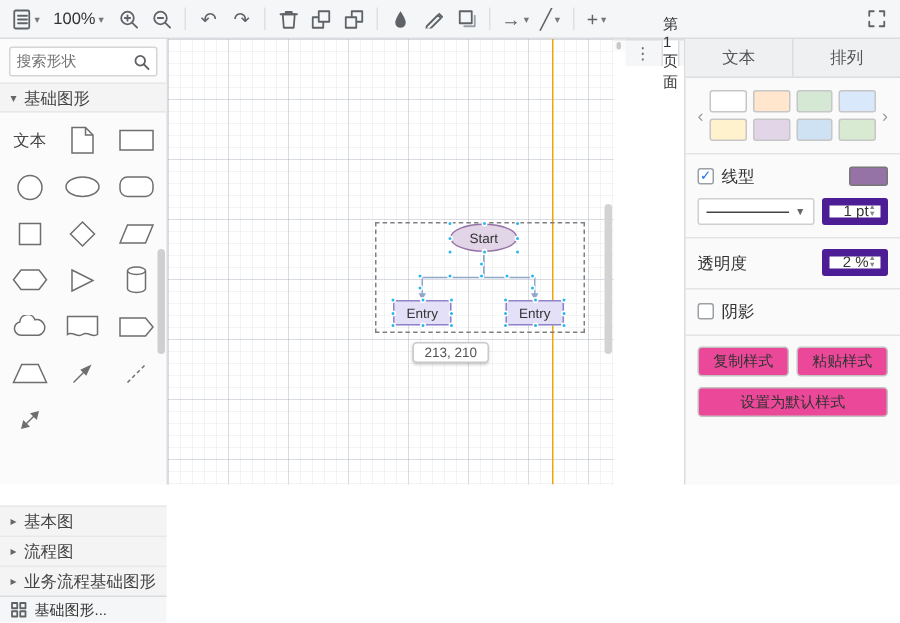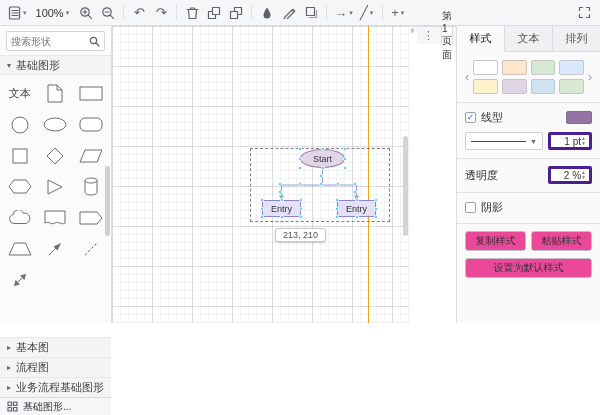--- a/index.html
+++ b/index.html
@@ -83,21 +83,21 @@
   .chev{color:#999;font-size:12px;line-height:1}
   .swatches{display:grid;grid-template-columns:repeat(4,1fr);gap:4px;flex:1}
   .swatch{height:15px;border:1px solid #c6c6c6;border-radius:2px}
   .divider{border-top:1px solid #e4e4e4;margin:1px -8px 0 -8px}
   .row{display:flex;align-items:center;gap:5px}
   .chk{width:11px;height:11px;border:1px solid #9aa0a6;background:#fff;border-radius:2px;display:flex;align-items:center;justify-content:center;font-size:9px;color:#1a73e8;line-height:1}
   .color-btn{width:26px;height:13px;border:1px solid #777;border-radius:2px;margin-left:auto}
   .line-style{flex:1;height:18px;background:#fff;border:1px solid #cfcfcf;border-radius:2px;display:flex;align-items:center;padding:0 5px;gap:4px}
   .line-preview{flex:1;border-top:1px solid #444;height:0}
   .dd{font-size:7px;color:#666}
-  .num-box{width:44px;height:18px;background:#fff;border:3px solid #4c1d95;border-radius:2px;display:flex;align-items:center;justify-content:flex-end;padding:0 3px;font-size:10px;gap:0}
+  .num-box{width:44px;height:18px;background:#fff;border:5px solid #4c1d95;border-radius:2px;display:flex;align-items:center;justify-content:flex-end;padding:0 3px;font-size:10px;gap:0}
   .ml-auto{margin-left:auto}
   .stepper{display:flex;flex-direction:column;justify-content:center;font-size:5px;color:#888;line-height:5px}
   .btn{flex:1;height:20px;background:#ec4899;border:1px solid #c2c2c2;border-radius:3px;font-size:10px;font-family:inherit;color:#333;display:flex;align-items:center;justify-content:center;cursor:default}
   .btn.wide{width:100%}
 </style>
 </head>
 <body>
 
 <div class="app">
 
@@ -407,21 +407,20 @@
           <div class="hthumb"></div>
         </div>
       <div class="footer">
         <span class="pages-menu">⋮</span>
         <div class="page-tab">第1页面</div>
       </div>
     </div>
 
     <div class="panel">
       <div class="tabs">
-        <div class="tab active">样式</div>
         <div class="tab">文本</div>
         <div class="tab">排列</div>
       </div>
       <div class="panel-body">
         <div class="swatch-row">
           <span class="chev">‹</span>
           <div class="swatches">
             <div class="swatch" style="background: rgb(255, 255, 255);"></div>
             <div class="swatch" style="background: rgb(255, 230, 204);"></div>
             <div class="swatch" style="background: rgb(213, 232, 212);"></div>

